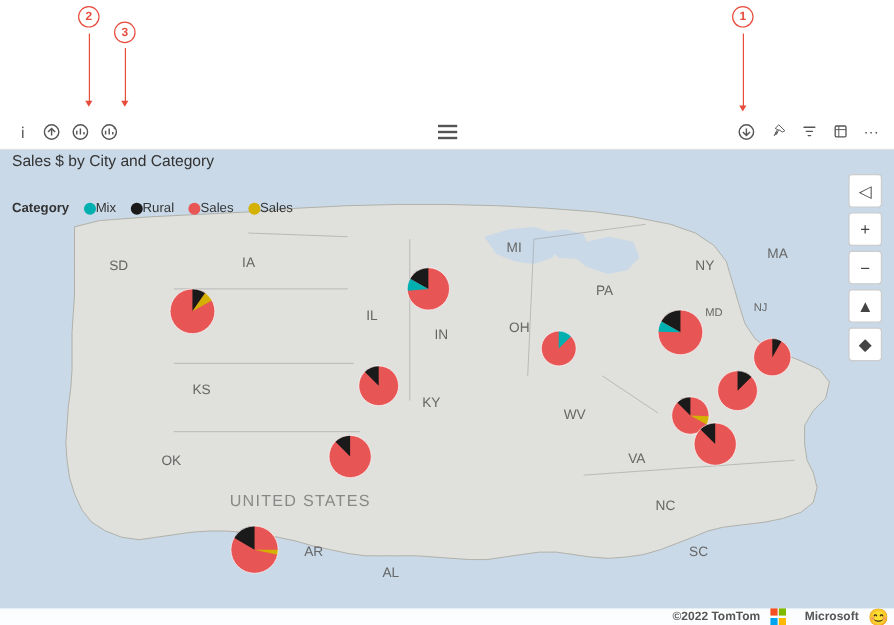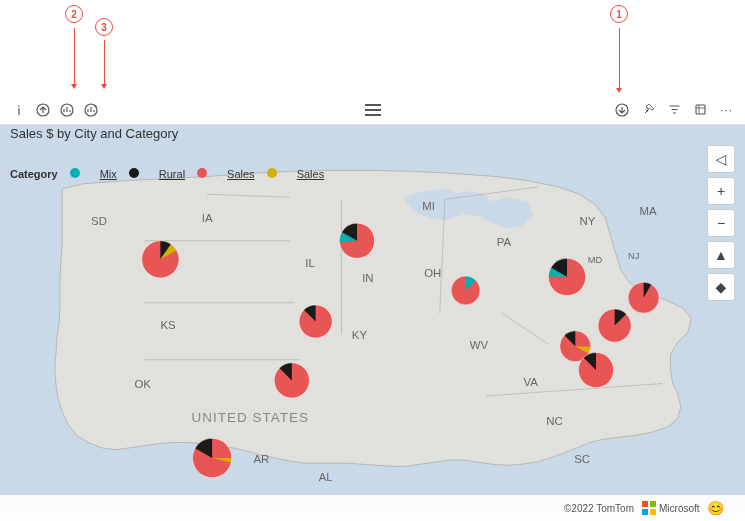--- a/index.html
+++ b/index.html
@@ -117,23 +117,22 @@
       z-index: 10;
       margin-top: 20px;
     }
 
     .legend-label {
       font-weight: 600;
     }
 
     .legend-item {
       display: flex;
-      align-items: flex-start;
-      gap: 20px;
-      text-decoration: underline;
+      align-items: center;
+      gap: 0;
     }
 
     .legend-dot {
       width: 10px;
       height: 10px;
       border-radius: 50%;
     }
 
     
     .map-area {
@@ -179,36 +178,37 @@
       font-size: 14px;
       color: #444;
     }
 
     
     .bottom-bar {
       position: absolute;
       bottom: 0;
       left: 0;
       right: 0;
-      height: 26px;
+      height: 14px;
       background: rgba(255,255,255,0.9);
       display: flex;
       align-items: center;
       justify-content: flex-end;
-      padding: 0 20px;
+      padding: 0 4px;
       gap: 8px;
       font-size: 10px;
       color: #555;
       z-index: 15;
+      font-weight: bold;
     }
 
     .ms-logo {
       display: flex;
       align-items: center;
-      gap: 3px;
+      gap: 15px;
     }
 
     .ms-squares {
       display: grid;
       grid-template-columns: 1fr 1fr;
       gap: 1px;
       width: 14px;
       height: 14px;
     }
 

